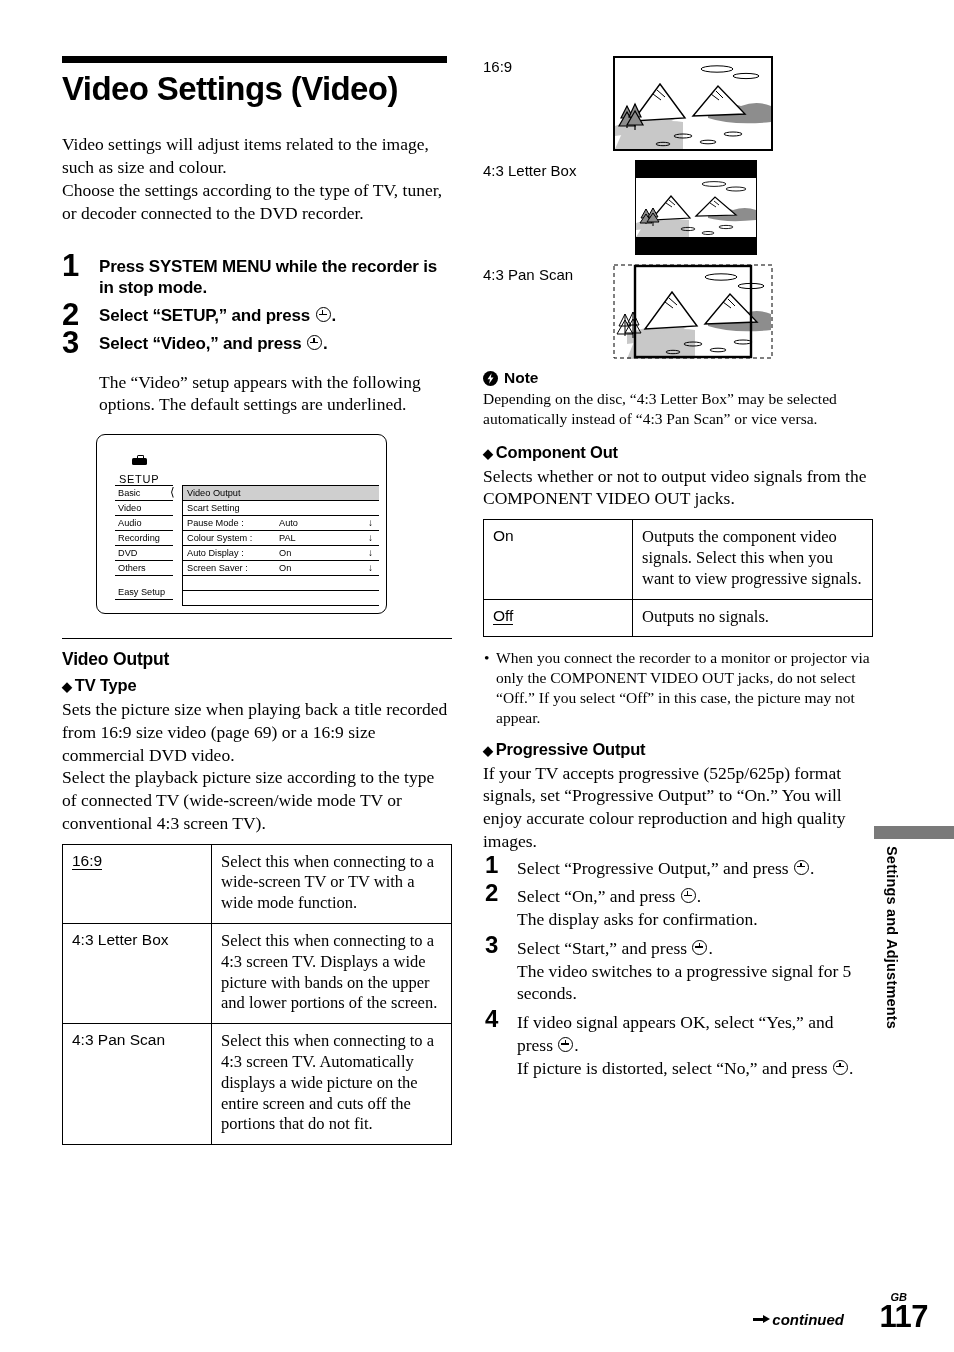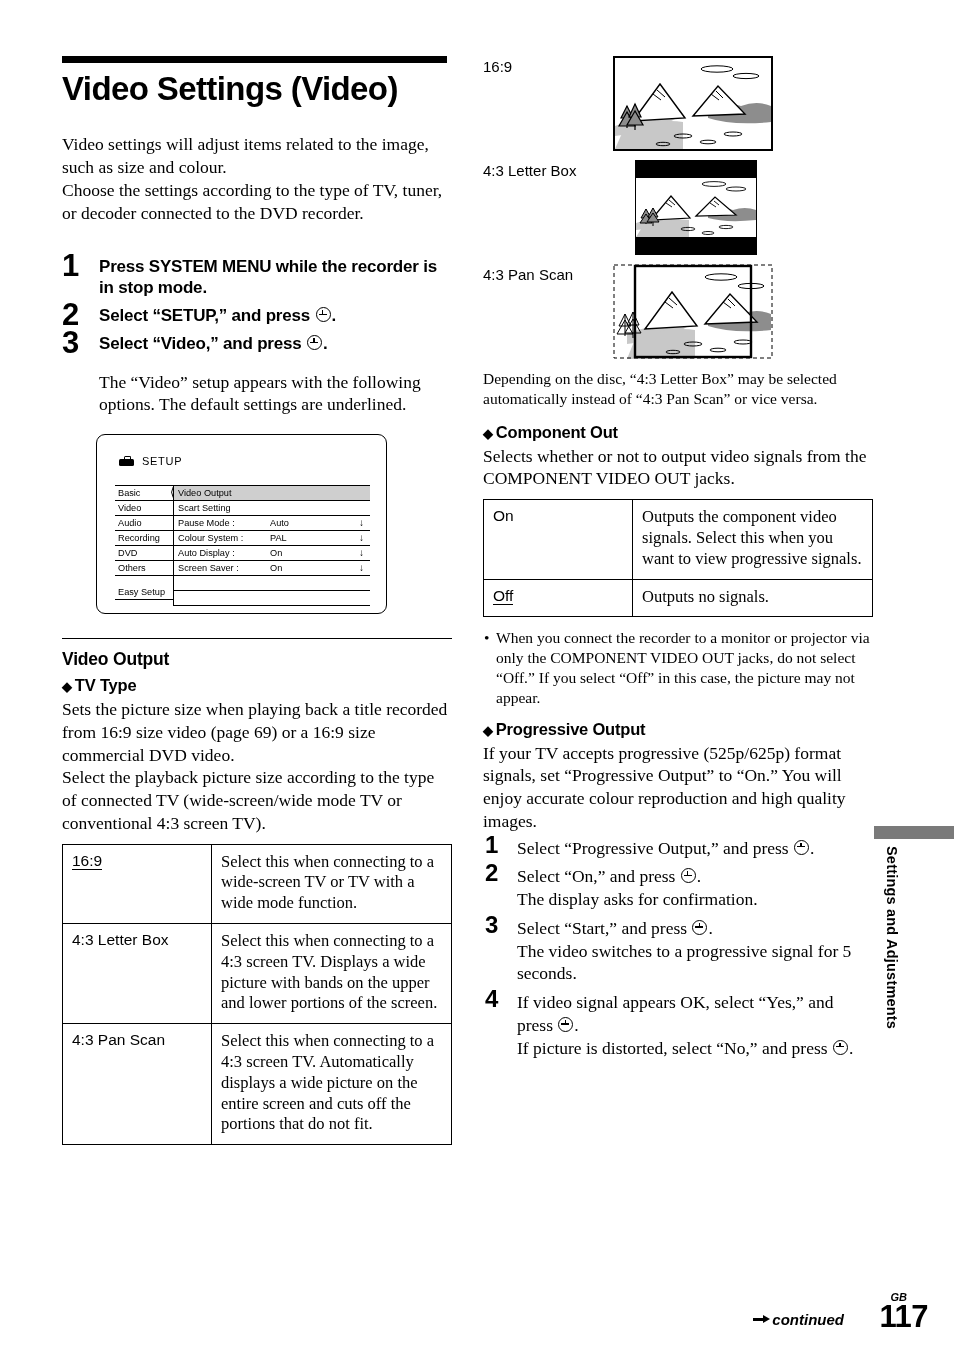--- a/index.html
+++ b/index.html
@@ -56,27 +56,27 @@
   
   .osd-wrap{margin:18px 0 0 34px;}
   .osd{
     position:relative;width:291px;height:180px;
     border:1.6px solid #000;border-radius:9px;
     background:#fff;box-sizing:border-box;
   }
   .osd-title{
     position:absolute;left:22px;top:20px;
     font-family:"Liberation Sans", sans-serif;font-size:11px;letter-spacing:.7px;
-    display:flex;align-items:center;gap:8px;
+    display:flex;align-items:center;gap:8px;flex-direction:column;
   }
   .toolbox{display:inline-block;width:15px;height:10px;position:relative;}
   .toolbox::before{content:"";position:absolute;left:0;top:3px;width:15px;height:7px;background:#000;border-radius:1.5px;}
   .toolbox::after{content:"";position:absolute;left:5px;top:0px;width:5px;height:3px;border:1.6px solid #000;border-bottom:none;border-radius:1.5px 1.5px 0 0;}
 
-  .osd-menu{position:absolute;left:18px;top:50px;display:flex;font-family:"Liberation Sans", sans-serif;font-size:9.2px;}
+  .osd-menu{position:absolute;left:18px;top:50px;display:flex;font-family:"Liberation Sans", sans-serif;font-size:9.2px;gap:9px;}
   .osd-left{width:58px;}
   .osd-left div{
     border-bottom:1px solid #000;padding:1.5px 3px;height:11px;line-height:11px;box-sizing:content-box;
   }
   .osd-left div:first-child{border-top:1px solid #000;}
   .osd-left .gap{border-bottom:none;height:6px;}
   .osd-right{width:196px;border-left:1px solid #000;}
   .osd-row{
     display:flex;border-bottom:1px solid #000;height:11px;line-height:11px;padding:1.5px 0;
     box-sizing:content-box;
@@ -404,20 +404,28 @@
               <ellipse cx="60" cy="88" rx="7" ry="1.7"></ellipse>
             </g>
           </g>
           <rect x="1" y="1" width="158" height="93" fill="none" stroke="#000" stroke-width="1" stroke-dasharray="4 3"></rect>
           <rect x="22" y="2" width="116" height="91" fill="none" stroke="#000" stroke-width="2.4"></rect>
         </svg>
       </div>
     </div>
 
     <div style="margin-top:10px">
+      <div class="note-head">
+        <span class="bolt">
+          <svg width="15" height="15" viewBox="0 0 15 15">
+              <path d="M8.6 2.2 L4.5 8.2 L7.0 8.2 L6.1 12.8 L10.5 6.6 L7.8 6.6 Z" fill="#fff"></path>
+            </svg>
+        </span>
+        <span>Note</span>
+      </div>
       <p class="note-body">Depending on the disc, “4:3 Letter Box” may be selected automatically instead of “4:3 Pan Scan” or vice versa.</p>
     </div>
 
     <h3 class="h-sub" style="margin-top:14px"><span class="dia">◆</span><span>Component Out</span></h3>
     <p class="para">Selects whether or not to output video signals from the COMPONENT VIDEO OUT jacks.</p>
 
     <table class="opt">
       <tbody>
           <tr>
         <td class="key">On</td>

